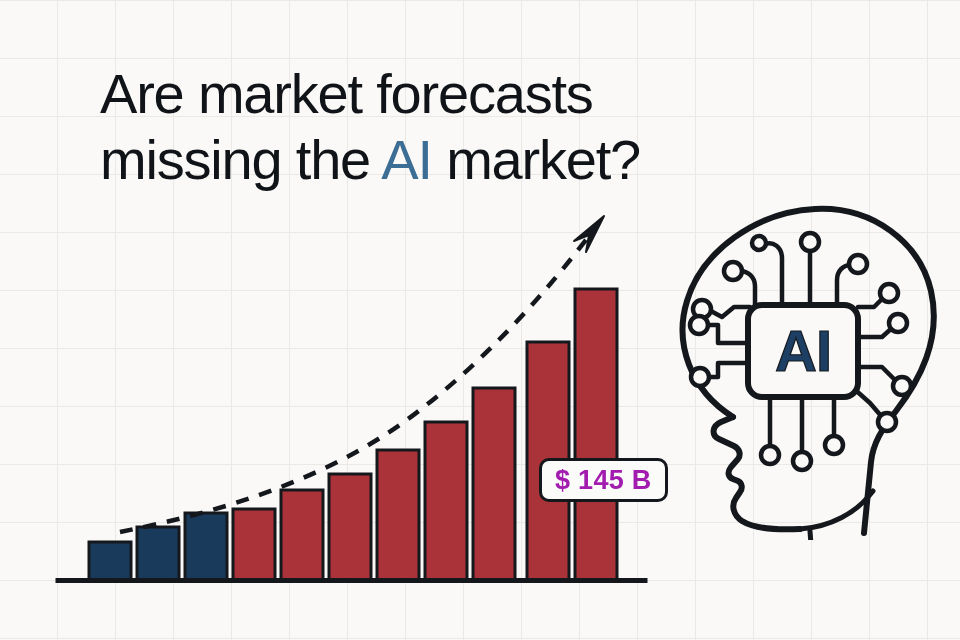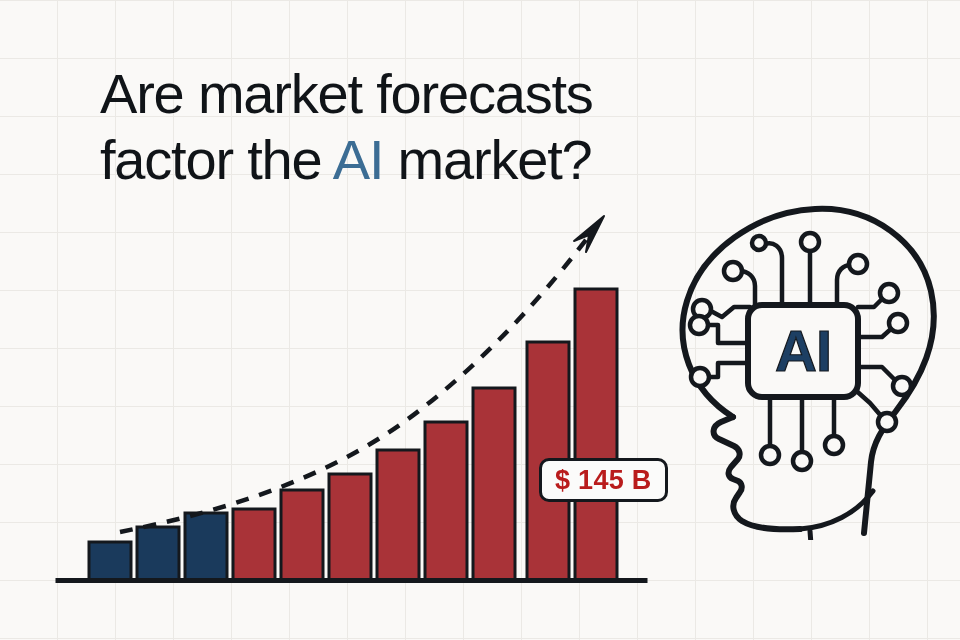--- a/index.html
+++ b/index.html
@@ -89,21 +89,21 @@
     padding: 0 13px;
     display: flex;
     align-items: center;
     justify-content: center;
     background: #fbfbfa;
     border: 3px solid #14181d;
     border-radius: 10px;
     font-size: 27px;
     font-weight: bold;
     letter-spacing: 0.3px;
-    color: #b91c1c;
+    color: #a21caf;
     white-space: nowrap;
   }
 
   
   #brain-illustration {
     position: absolute;
     left: 630px;
     top: 185px;
     width: 330px;
     height: 355px;
@@ -150,21 +150,21 @@
     stroke-width: 1.2;
   }
 </style>
 </head>
 <body>
 
 <div id="canvas">
 
   <div id="title-block">
     <span class="line" id="title-line1">Are market forecasts</span>
-    <span class="line" id="title-line2"><span>factor the </span><span class="ai-accent">AI</span><span> market?</span></span>
+    <span class="line" id="title-line2"><span>missing the </span><span class="ai-accent">AI</span><span> market?</span></span>
   </div>
 
   <div id="chart-area">
     <svg id="chart-svg" width="680" height="640" viewBox="0 0 680 640">
 
       <g id="bars-group">
         <rect class="bar-rect" x="89" y="542" width="42" height="38" fill="#1a3a5c"></rect>
         <rect class="bar-rect" x="137" y="527" width="42" height="53" fill="#1a3a5c"></rect>
         <rect class="bar-rect" x="185" y="513" width="42" height="67" fill="#1a3a5c"></rect>
         <rect class="bar-rect" x="233" y="509" width="42" height="71" fill="#a93338"></rect>

